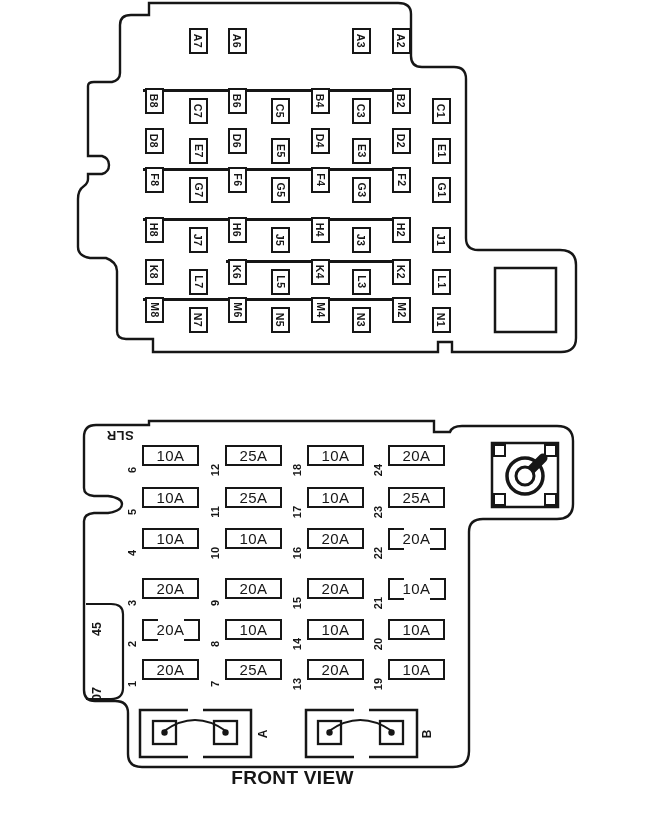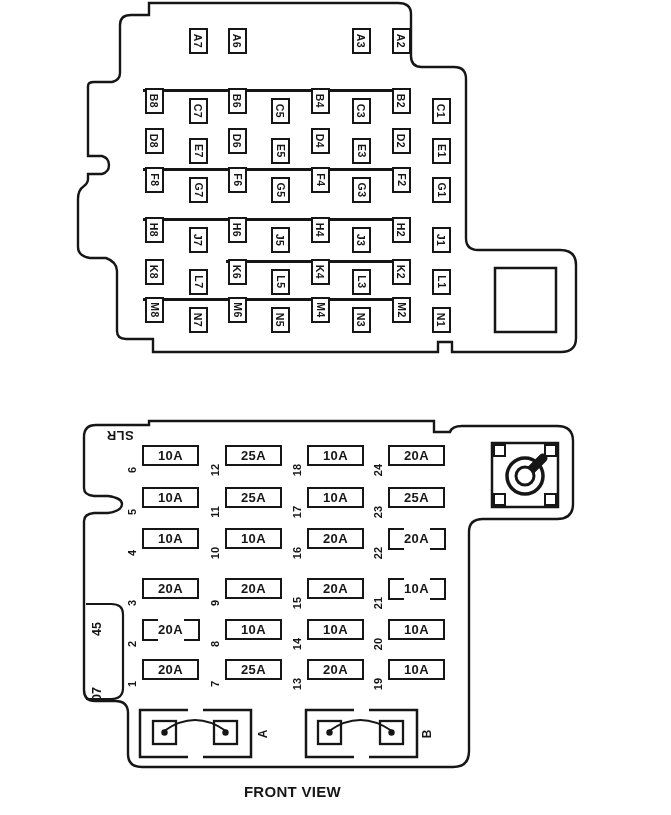--- a/index.html
+++ b/index.html
@@ -9,37 +9,37 @@
   .layer{position:absolute;left:0;top:0;width:671px;height:815px;}
   
   .cell{position:absolute;width:19px;height:26px;border:2px solid #161616;background:#fff;
         box-sizing:border-box;display:flex;align-items:center;justify-content:center;}
   .cell span{display:block;font-size:10.5px;font-weight:bold;letter-spacing:.5px;
         transform:rotate(90deg);white-space:nowrap;}
   .bar{position:absolute;height:3px;background:#161616;}
   
   .fuse{position:absolute;width:57px;height:21px;border:2.5px solid #161616;background:#fff;
         box-sizing:border-box;display:flex;align-items:center;justify-content:center;}
-  .fuse .amp{font-size:13px;font-weight:bold;letter-spacing:.4px;}
+  .fuse .amp{font-size:15px;font-weight:normal;letter-spacing:.4px;}
   .fuse.bracket{border-color:transparent;}
   .fuse.bracket::before{content:"";position:absolute;left:-2.5px;top:-2.5px;bottom:-2.5px;width:16px;
         border:2.5px solid #161616;border-right:none;box-sizing:border-box;}
   .fuse.bracket::after{content:"";position:absolute;right:-2.5px;top:-2.5px;bottom:-2.5px;width:16px;
         border:2.5px solid #161616;border-left:none;box-sizing:border-box;}
   .fusenum{position:absolute;width:16px;height:28px;display:flex;align-items:center;justify-content:center;}
   .fusenum span{display:block;font-size:11px;font-weight:bold;transform:rotate(-90deg);white-space:nowrap;}
   .vlabel{position:absolute;width:14px;height:30px;display:flex;align-items:center;justify-content:center;}
   .vlabel span{display:block;font-size:12.5px;font-weight:bold;transform:rotate(-90deg);white-space:nowrap;}
   .slr{position:absolute;left:99px;top:427px;width:42px;height:16px;font-size:13px;font-weight:bold;
         letter-spacing:.5px;transform:rotate(180deg);text-align:center;}
   .brklabel{position:absolute;width:16px;height:18px;display:flex;align-items:center;justify-content:center;}
   .brklabel span{display:block;font-size:12px;font-weight:bold;transform:rotate(-90deg);}
   .caption{position:absolute;font-weight:bold;text-align:center;letter-spacing:.3px;}
   #rear-caption{left:158px;top:370px;width:340px;font-size:14.5px;}
-  #front-caption{left:170px;top:783px;width:245px;font-size:15px;}
+  #front-caption{left:170px;top:767px;width:245px;font-size:19px;}
 </style>
 </head>
 <body>
 
 <div id="stage">
 
   <svg width="671" height="815" viewBox="0 0 671 815">
 
     <path d="M 152,3 H 398 Q 411,3 411,14 V 56 Q 411,67 422,67 H 454 Q 466,67 466,79 V 238 Q 466,250 478,250
          H 560 Q 576,250 576,265 V 338 Q 576,352 561,352 H 452 V 342 H 438 V 352 H 153 V 339 H 126

